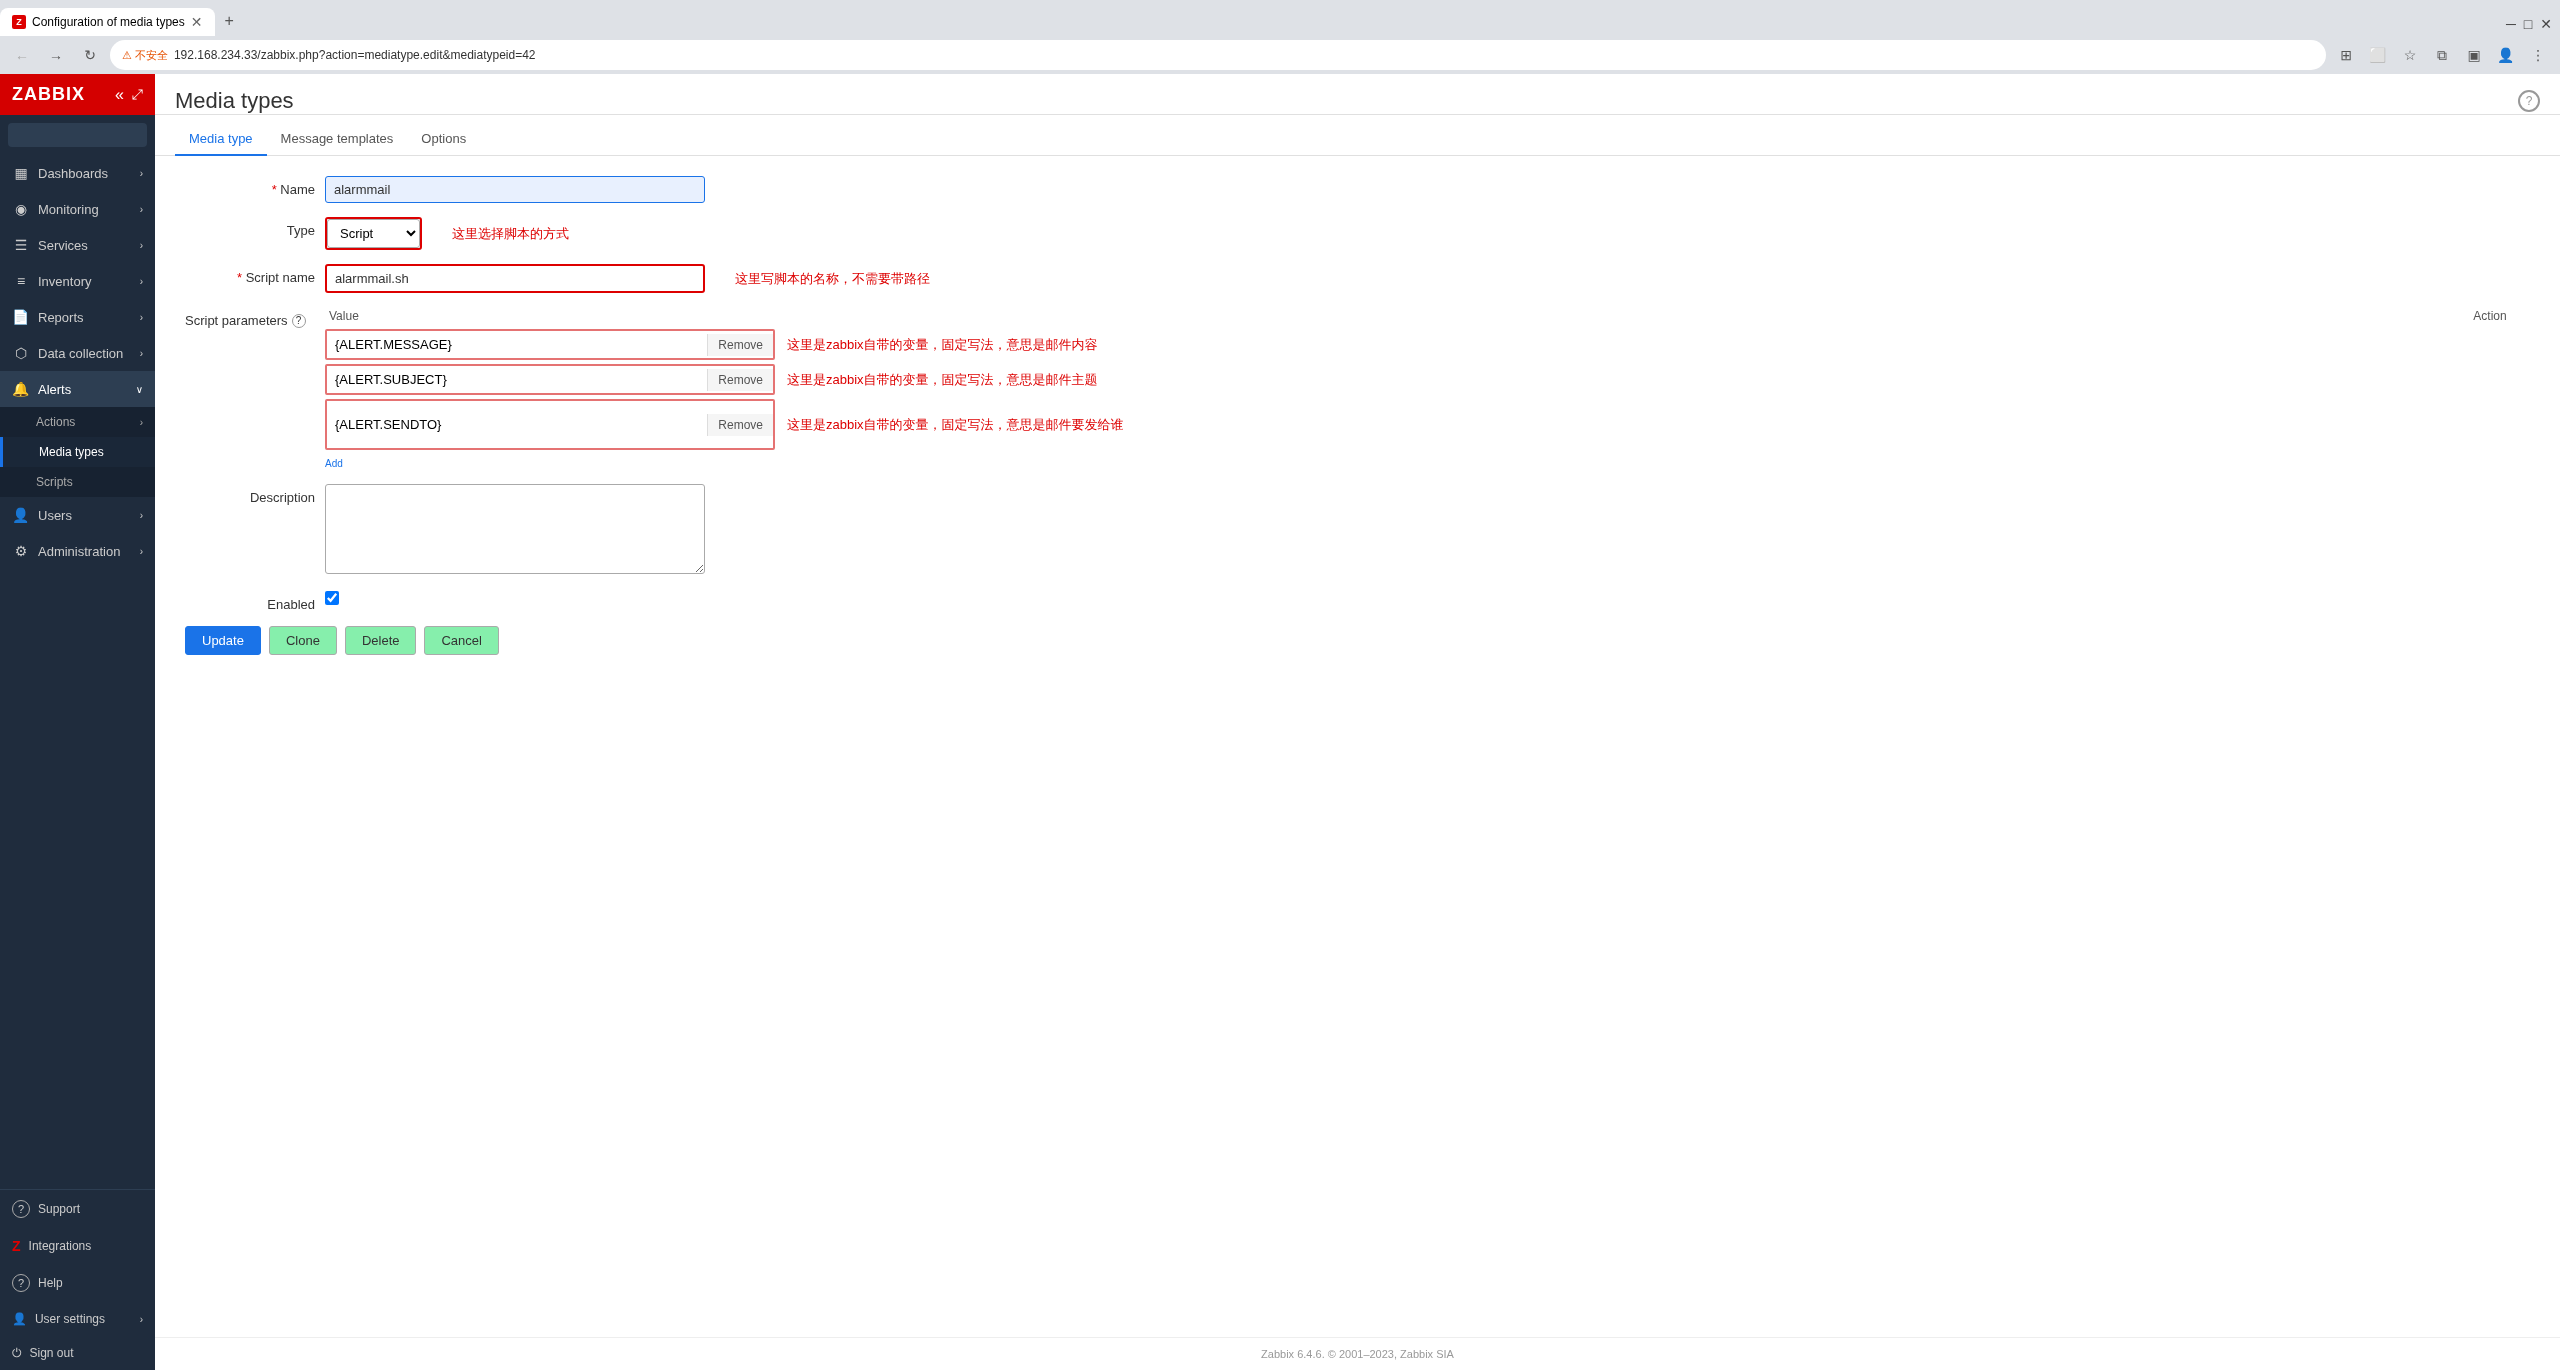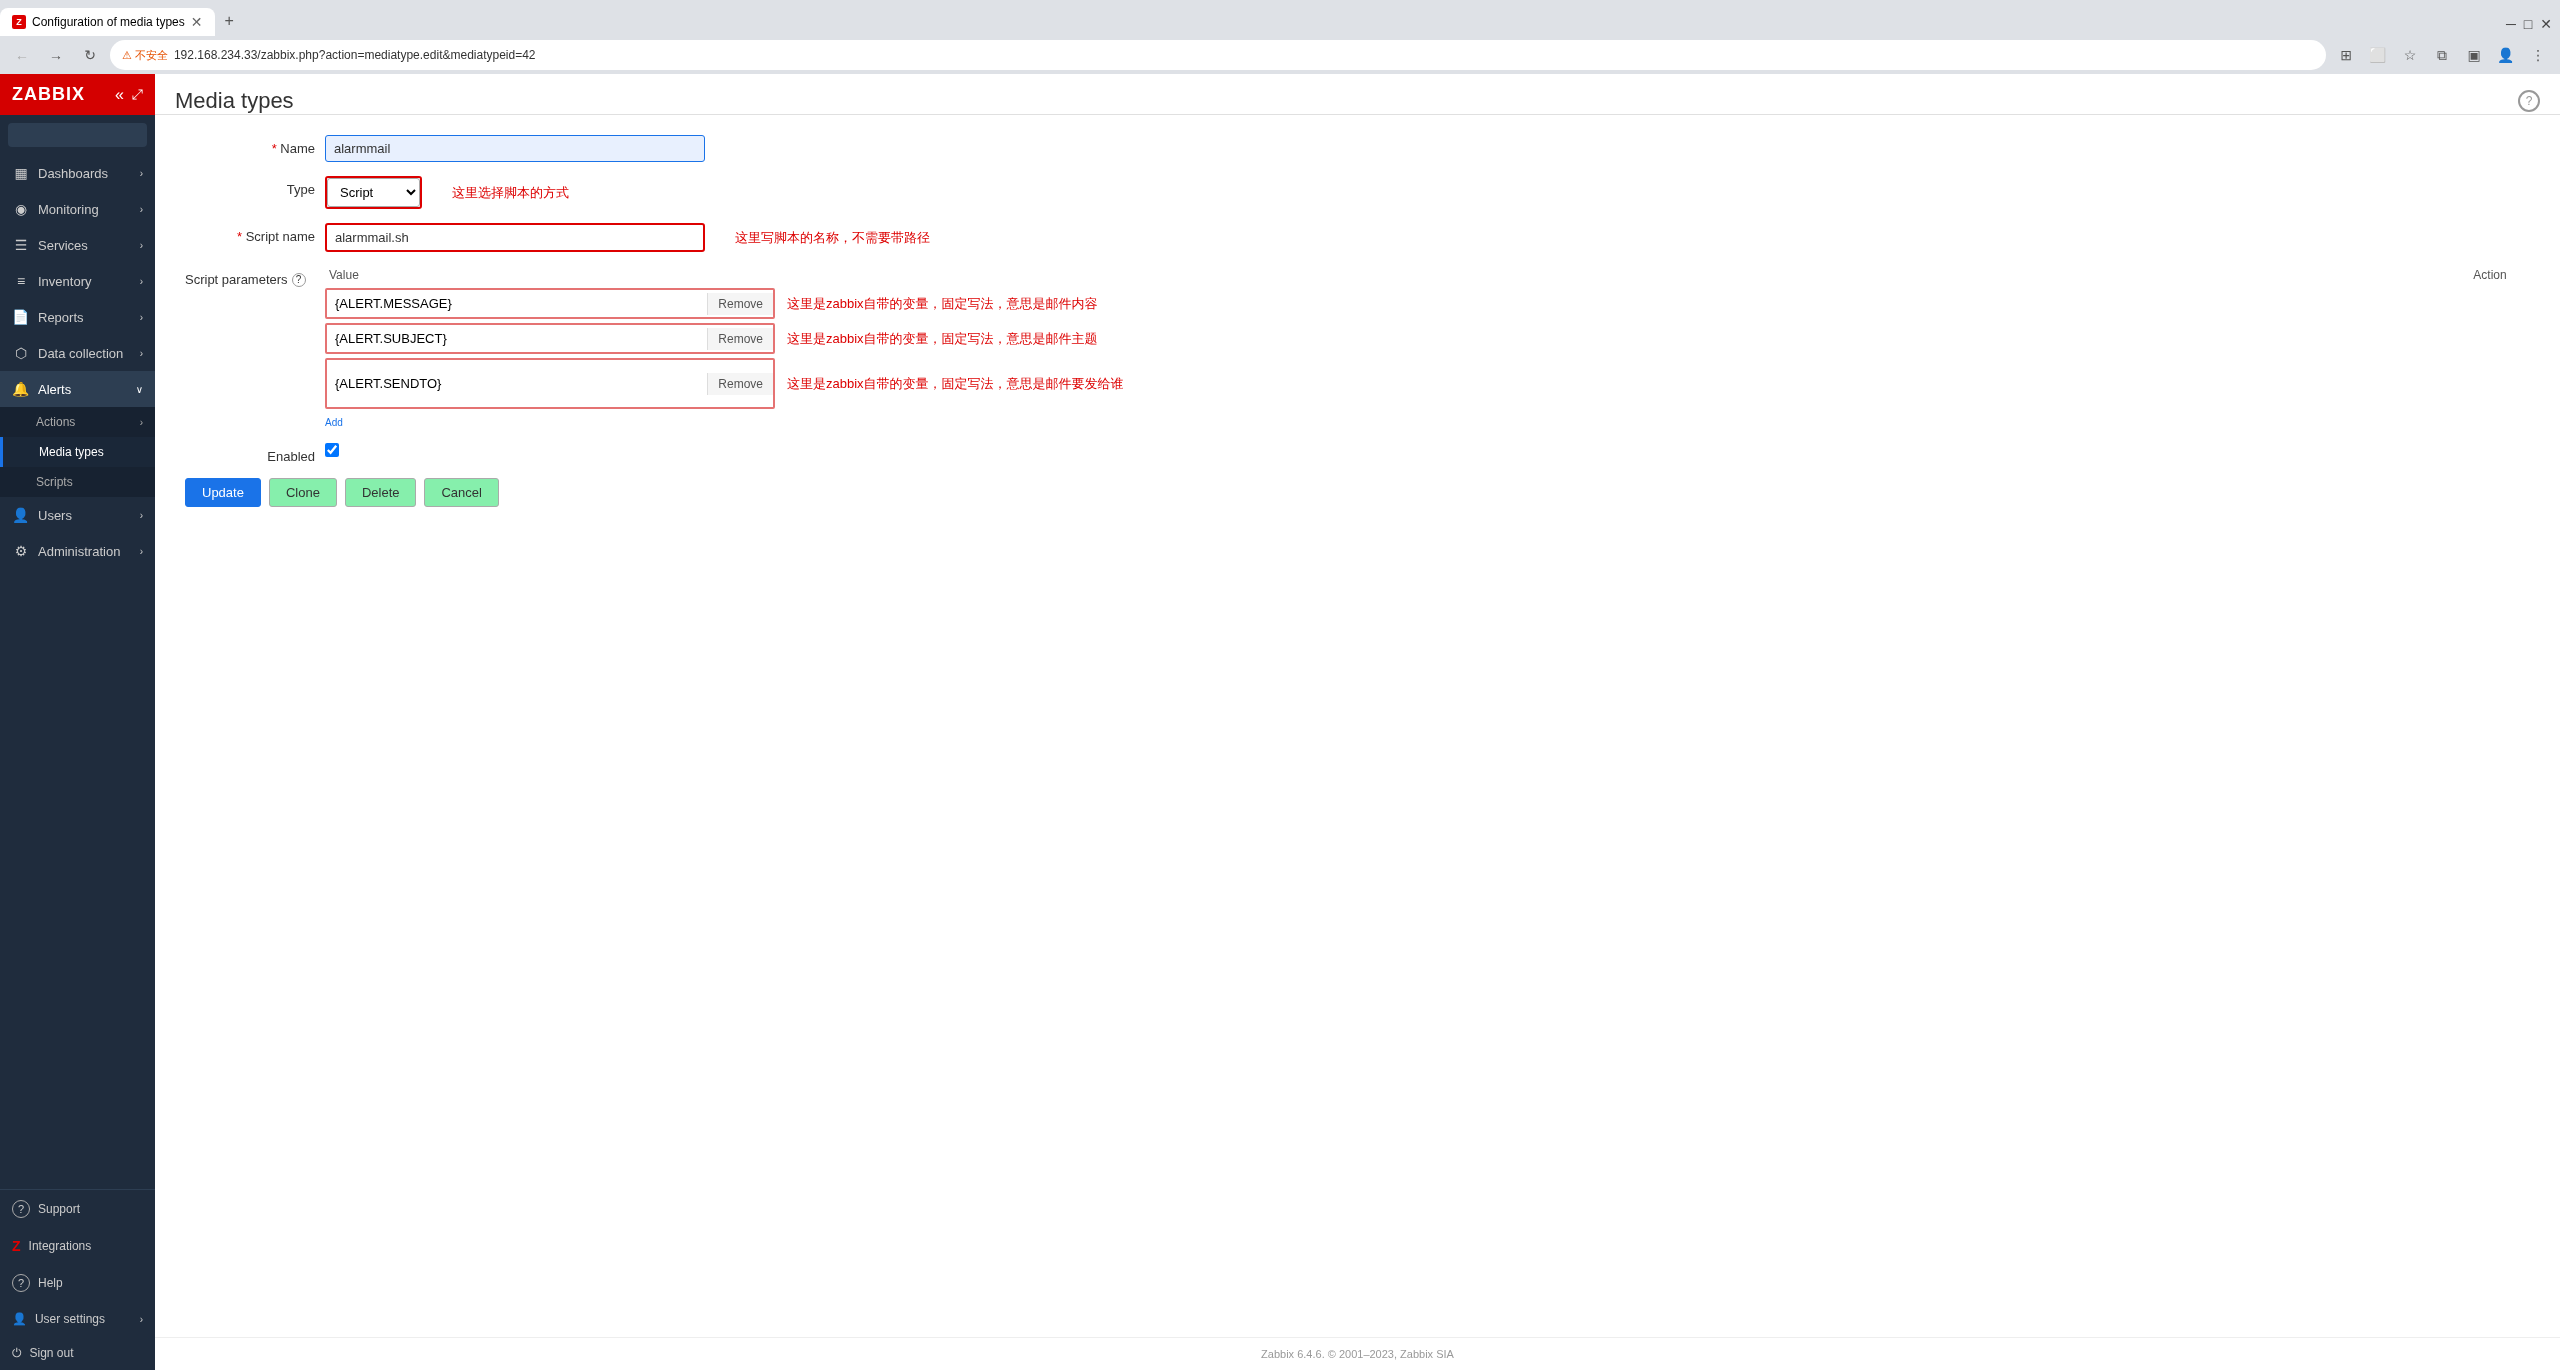--- a/index.html
+++ b/index.html
@@ -217,20 +217,25 @@
       </div>
     </div>
   </div>
 
   <div class="main-content">
     <div class="page-header">
       <h1 class="page-title">Media types</h1>
       <div class="help-icon">?</div>
     </div>
 
+    <div class="tabs">
+      <div class="tab active">Media type</div>
+      <div class="tab">Message templates</div>
+      <div class="tab">Options</div>
+    </div>
 
     <div class="form-area">
 
       <div class="form-row">
         <label class="form-label required">
           <span>Name</span>
         </label>
         <div class="form-control">
           <input type="text" class="form-input highlighted" style="width: 380px;" value="alarmmail">
           
@@ -293,20 +298,26 @@
           <div style="display:flex; align-items:center; border:2px solid #e57373; border-radius:2px; margin-bottom:4px; max-width:450px; position:relative;">
             <input type="text" class="param-input" style="flex: 1 1 0%; border: none; padding: 16px 8px; font-size: 13px; outline: none;" value="{ALERT.SENDTO}">
             <span class="param-remove">Remove</span>
             <span class="annotation-text" style="position:absolute; left:460px; white-space:nowrap; font-size:13px;">这里是zabbix自带的变量，固定写法，意思是邮件要发给谁</span>
           </div>
           
           <span class="params-add">Add</span>
         </div>
       </div>
 
+      <div class="form-row" style="margin-top:10px;">
+        <label class="form-label">Description</label>
+        <div class="form-control">
+          <textarea class="description-textarea" style="width: 380px;"></textarea>
+        </div>
+      </div>
 
       <div class="form-row">
         <label class="form-label">Enabled</label>
         <div class="form-control checkbox-row">
           <input type="checkbox" checked="" style="">
         </div>
       </div>
 
       <div class="form-buttons">
         <button class="btn btn-primary">Update</button>

